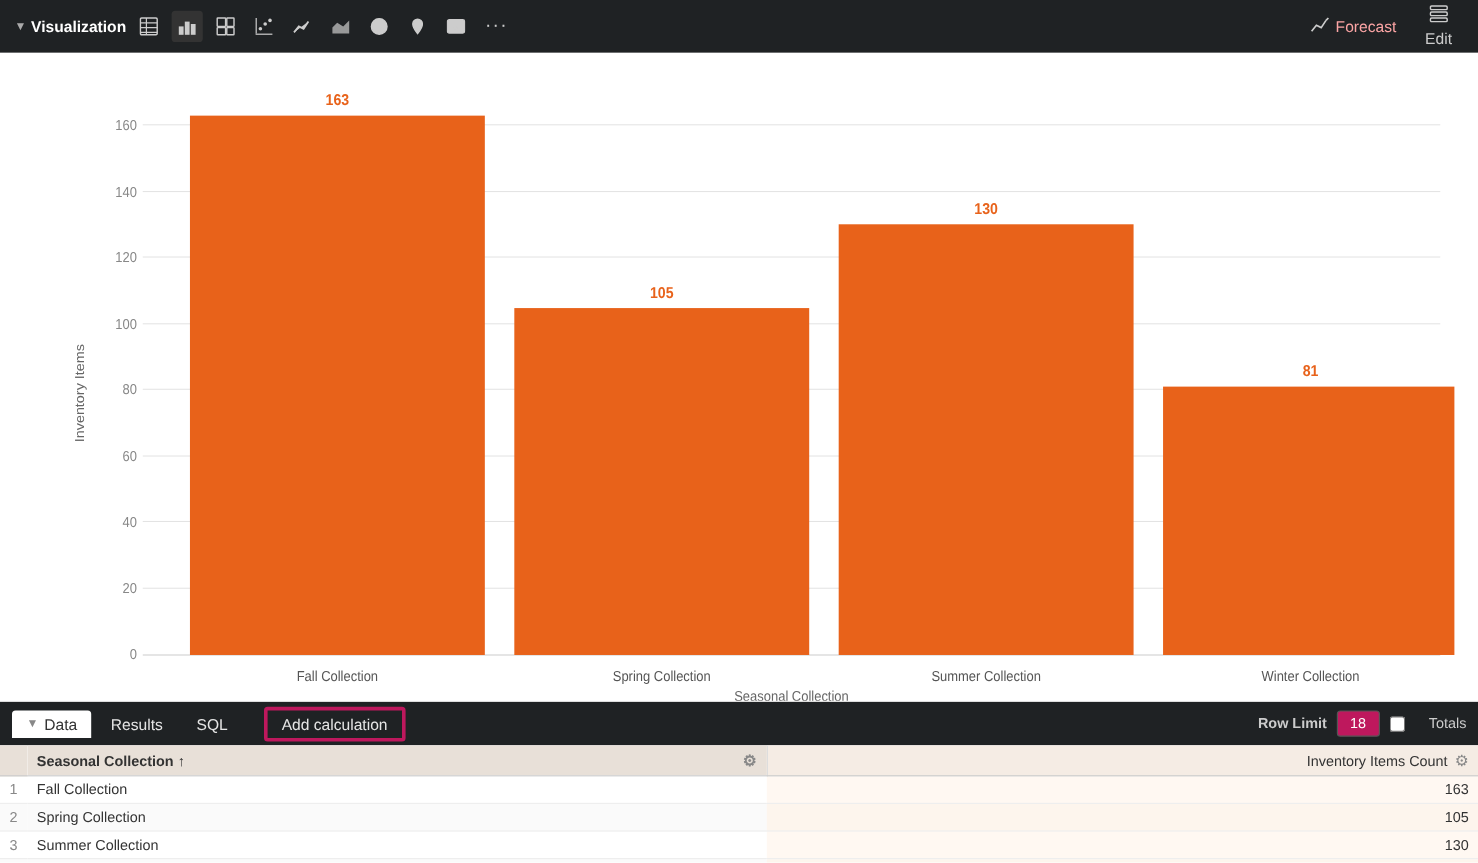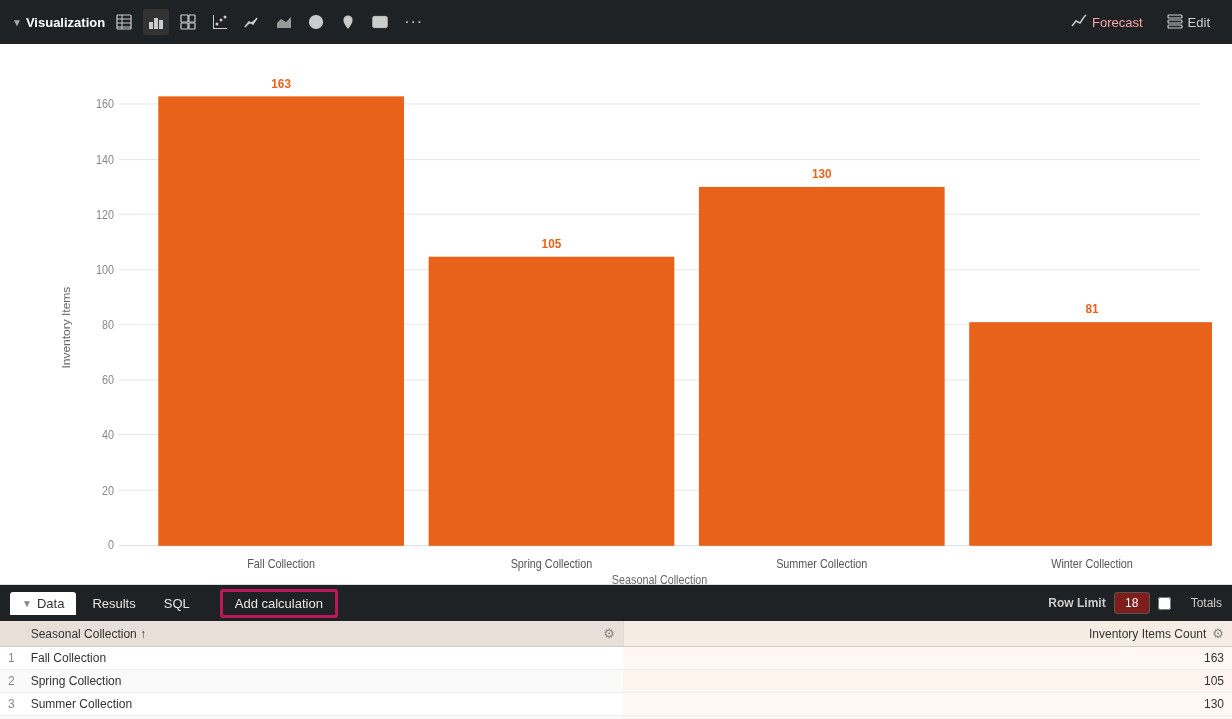--- a/index.html
+++ b/index.html
@@ -20,21 +20,21 @@
       color: #ccc; font-size: 14px; padding: 4px 5px; cursor: pointer; border-radius: 3px;
       display: flex; align-items: center; justify-content: center; min-width: 24px; height: 26px;
     }
     .toolbar-icon svg { width: 16px; height: 16px; fill: #ccc; }
     .forecast-btn {
       display: flex; align-items: center; gap: 5px; color: #fca5a5; font-size: 13px;
       padding: 4px 10px; cursor: pointer; border-radius: 3px;
     }
     .edit-btn {
       display: flex; align-items: center; gap: 5px; color: #ccc; font-size: 13px;
-      padding: 4px 10px; cursor: pointer; border-radius: 3px;
+      padding: 4px 10px; cursor: pointer; border-radius: 3px; flex-direction: column;
     }
 
     
     .chart-area {
       background: #fff; width: 100%; height: 540px; position: relative; padding: 0 20px 0 60px;
     }
     .chart-svg { width: 100%; height: 100%; }
 
     
     .bottom-panel { background: #fff; border-top: 1px solid #ddd; height: 135px; display: flex; flex-direction: column; }
@@ -43,29 +43,29 @@
     }
     .bottom-tab {
       color: #e5e5e5; font-size: 13px; padding: 4px 12px; cursor: pointer; border-radius: 3px;
       display: flex; align-items: center; gap: 5px;
     }
     .bottom-tab.active { background: #fff; color: #333; border-radius: 3px 3px 0 0; }
     .bottom-right { margin-left: auto; display: flex; align-items: center; gap: 8px; }
     .row-limit-label { color: #ccc; font-size: 12px; font-weight: bold; }
     .row-limit-input {
       width: 36px; height: 22px; text-align: center; font-size: 12px; border: 1px solid #555;
-      background: #7f1d1d; color: #fff; border-radius: 3px;
+      background: #be185d; color: #fff; border-radius: 3px;
     }
     .totals-label { color: #ccc; font-size: 12px; display: flex; align-items: center; gap: 20px; }
     .totals-checkbox { width: 13px; height: 13px; }
 
     
     .data-table { width: 100%; border-collapse: collapse; font-size: 12px; }
     .data-table .col-header {
-      background: #e8e0d8; padding: 5px 8px; font-weight: 400; font-size: 12px;
+      background: #e8e0d8; padding: 5px 8px; font-weight: 700; font-size: 12px;
       color: #333; border-right: 1px solid #ddd; border-bottom: 1px solid #ccc;
       text-align: center; position: relative; margin-top: 29px;
     }
     .data-table .col-header-right {
       background: #f5ece4; padding: 5px 8px; font-weight: 400; font-size: 12px;
       color: #333; border-bottom: 1px solid #ccc; text-align: left;
     }
     .data-table td {
       padding: 4px 8px; border-bottom: 1px solid #eee; font-size: 12px; color: #333;
     }

